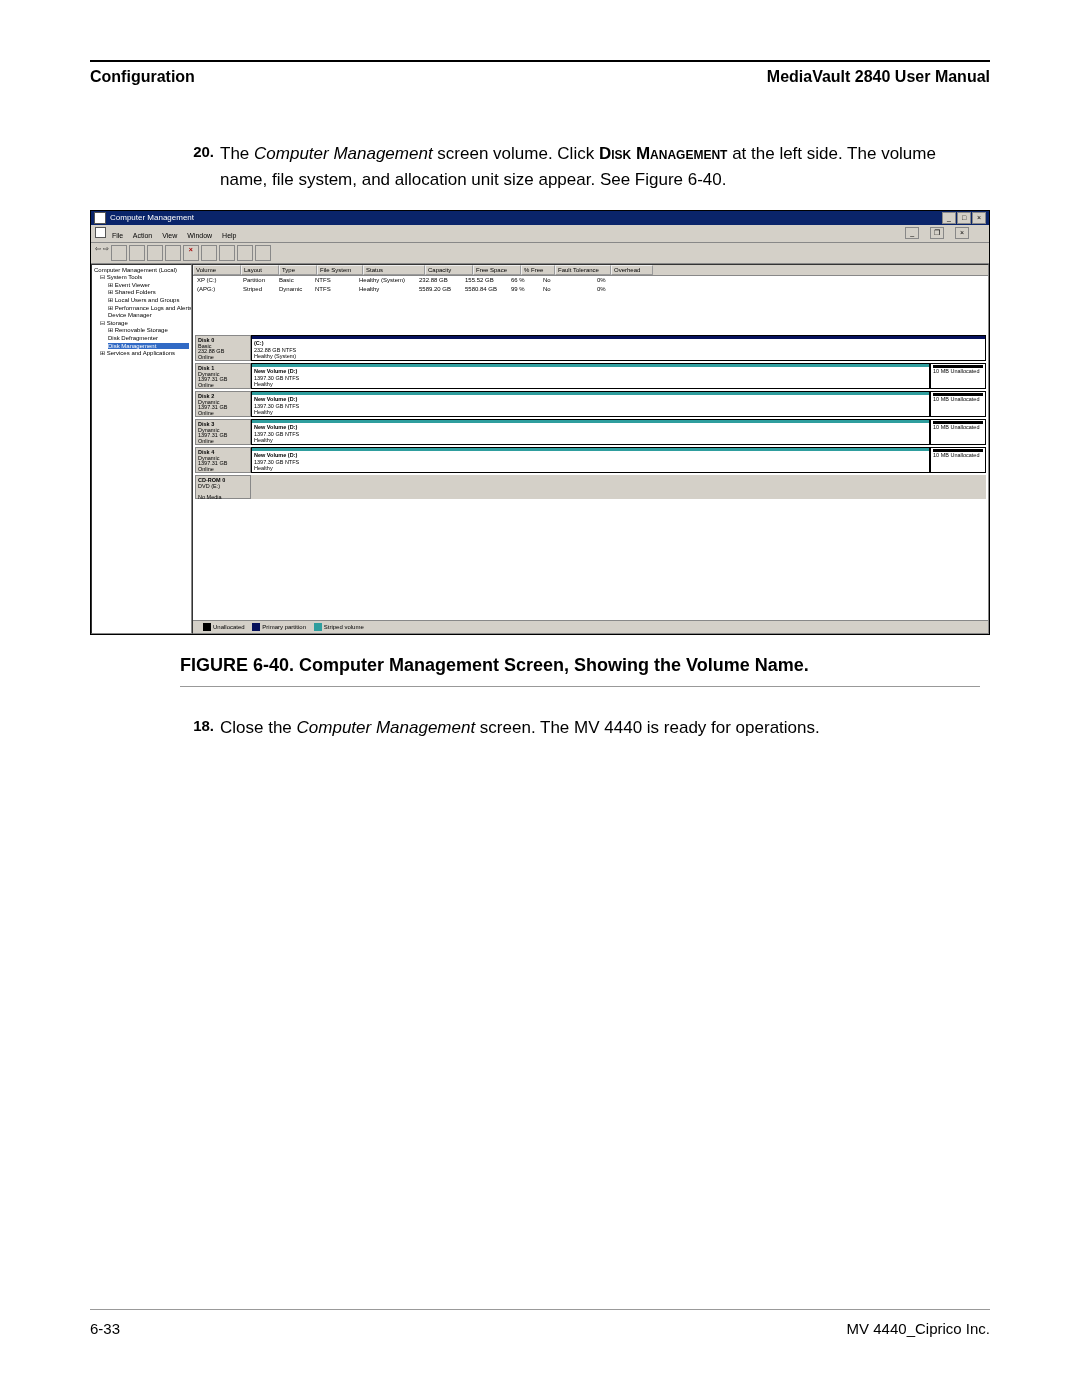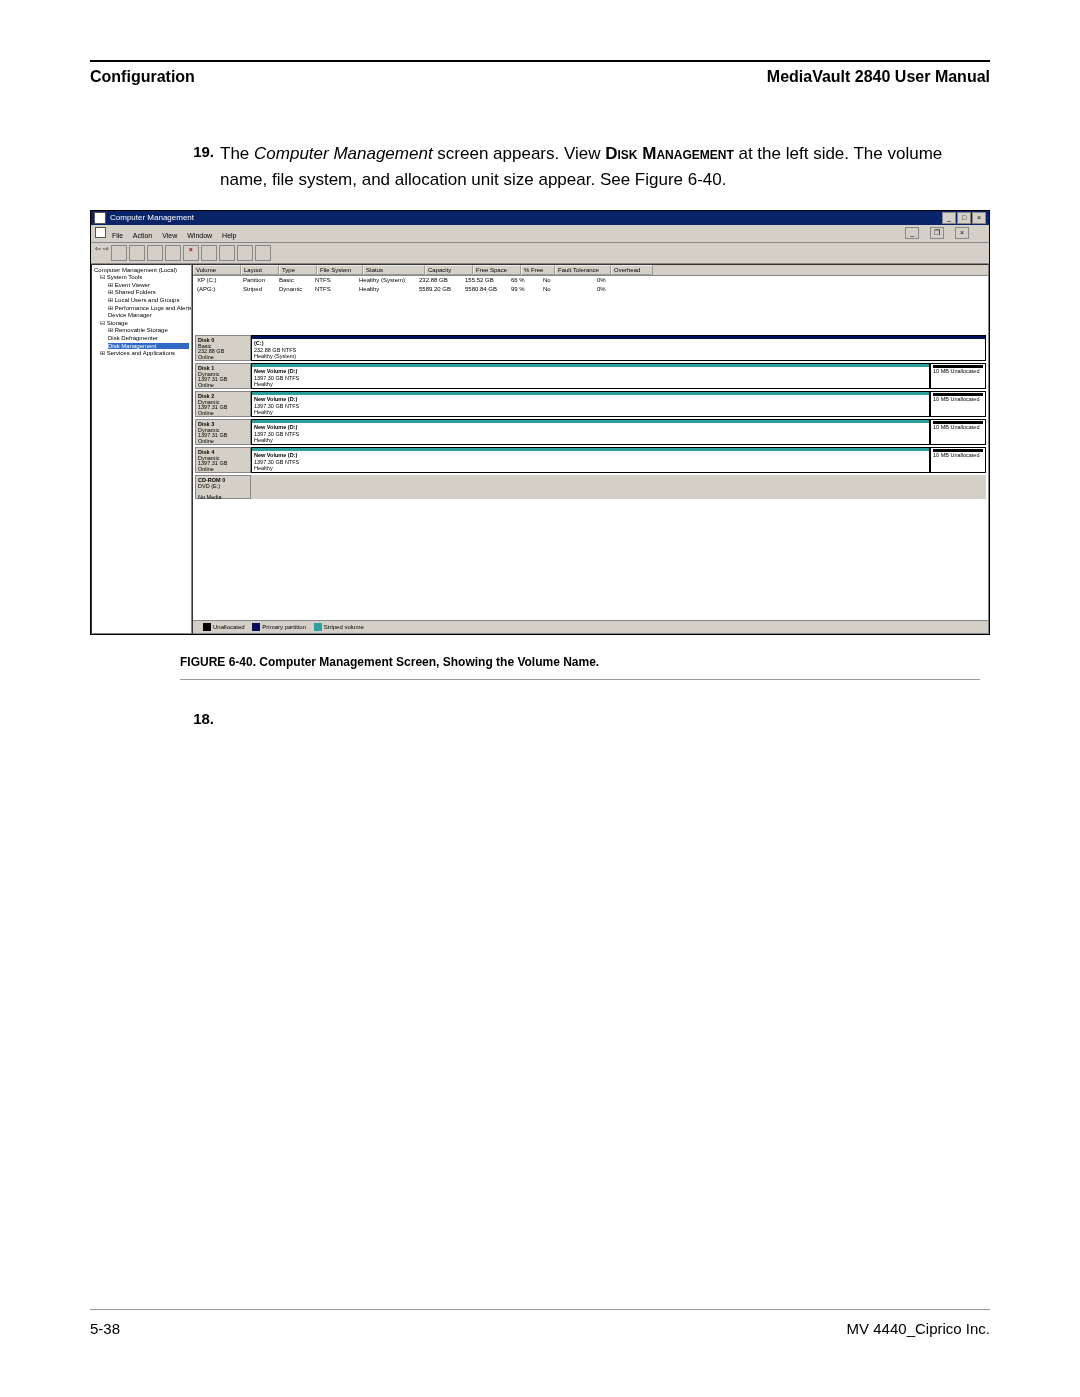--- a/index.html
+++ b/index.html
@@ -3,21 +3,21 @@
 <meta charset="utf-8">
 <style>
   html,body{margin:0;padding:0;background:#fff;font-family:Arial,Helvetica,sans-serif;color:#000}
   .page{width:1080px;height:1397px;margin:0 auto;position:relative;box-sizing:border-box;padding:60px 90px 50px 90px}
   .doc-header{border-top:2px solid #000;padding-top:6px;display:flex;justify-content:space-between;font-size:16px;font-weight:bold;margin-bottom:55px}
   .body-wrap{margin-left:90px;margin-right:10px}
   ol.steps{list-style:none;margin:0;padding:0;font-size:17px;line-height:1.5}
   ol.steps li{display:flex;margin-bottom:18px}
   .step-num{font-weight:bold;width:34px;flex-shrink:0;text-align:right;margin-right:6px;font-size:15px}
   .smallcaps{font-variant:small-caps;font-weight:bold}
-  .figure-caption{font-size:12px;font-weight:bold;margin:20px 0 10px 0}
+  .figure-caption{font-size:18px;font-weight:bold;margin:20px 0 10px 0}
   .caption-sep{border:none;border-top:1px solid #999;margin:8px 0 28px 0}
   .screenshot{border:1px solid #000;background:#fff;font-size:7px;line-height:1.1;font-family:Tahoma,Arial,sans-serif;margin-bottom:14px}
   .titlebar{background:#0a246a;color:#fff;display:flex;align-items:center;padding:1px 3px;font-size:8px}
   .titlebar .spacer{flex:1}
   .ctl{display:inline-block;width:12px;height:10px;background:#d4d0c8;border:1px solid #888;margin-left:1px;font-size:7px;line-height:9px;text-align:center;color:#000}
   .menubar{background:#d4d0c8;font-size:7px;padding:2px 4px;border-bottom:1px solid #888}
   .menubar span{margin-right:8px}
   .toolbar{background:#d4d0c8;border-bottom:1px solid #888;padding:2px 4px;display:flex;gap:2px}
   .tbtn{width:14px;height:14px;border:1px solid #888;background:#d4d0c8}
   .mmc-body{display:flex;height:370px;background:#d4d0c8}
@@ -52,23 +52,23 @@
 <div class="page">
 
   <div class="doc-header">
     <span>Configuration</span>
     <span>MediaVault 2840 User Manual</span>
   </div>
 
   <div class="body-wrap">
     <ol class="steps">
       <li>
-        <span class="step-num">19.</span>
+        <span class="step-num">20.</span>
         <span>
-          <span>The </span><em>Computer Management</em><span> screen appears. View </span><span class="smallcaps">Disk Management</span><span> at the left side. The volume name, file system, and allocation unit size appear. See Figure 6-40.</span>
+          <span>The </span><em>Computer Management</em><span> screen volume. Click </span><span class="smallcaps">Disk Management</span><span> at the left side. The volume name, file system, and allocation unit size appear. See Figure 6-40.</span>
         </span>
       </li>
     </ol>
   </div>
 
   <div class="screenshot">
     <div class="titlebar">
       <span class="ico-box" style="width:10px;height:10px;margin-right:4px"></span>
       <span>Computer Management</span>
       <span class="spacer"></span>
@@ -224,22 +224,25 @@
       </div>
     </div>
   </div>
 
   <div class="body-wrap">
     <div class="figure-caption">FIGURE 6-40. Computer Management Screen, Showing the Volume Name.</div>
     <hr class="caption-sep">
     <ol class="steps">
       <li>
         <span class="step-num">18.</span>
+        <span>
+          <span>Close the </span><em>Computer Management</em><span> screen. The MV 4440 is ready for operations.</span>
+        </span>
       </li>
     </ol>
   </div>
 
   <div class="doc-footer">
-    <span>5-38</span>
+    <span>6-33</span>
     <span>MV 4440_Ciprico Inc.</span>
   </div>
 
 </div>
 
 </body></html>

